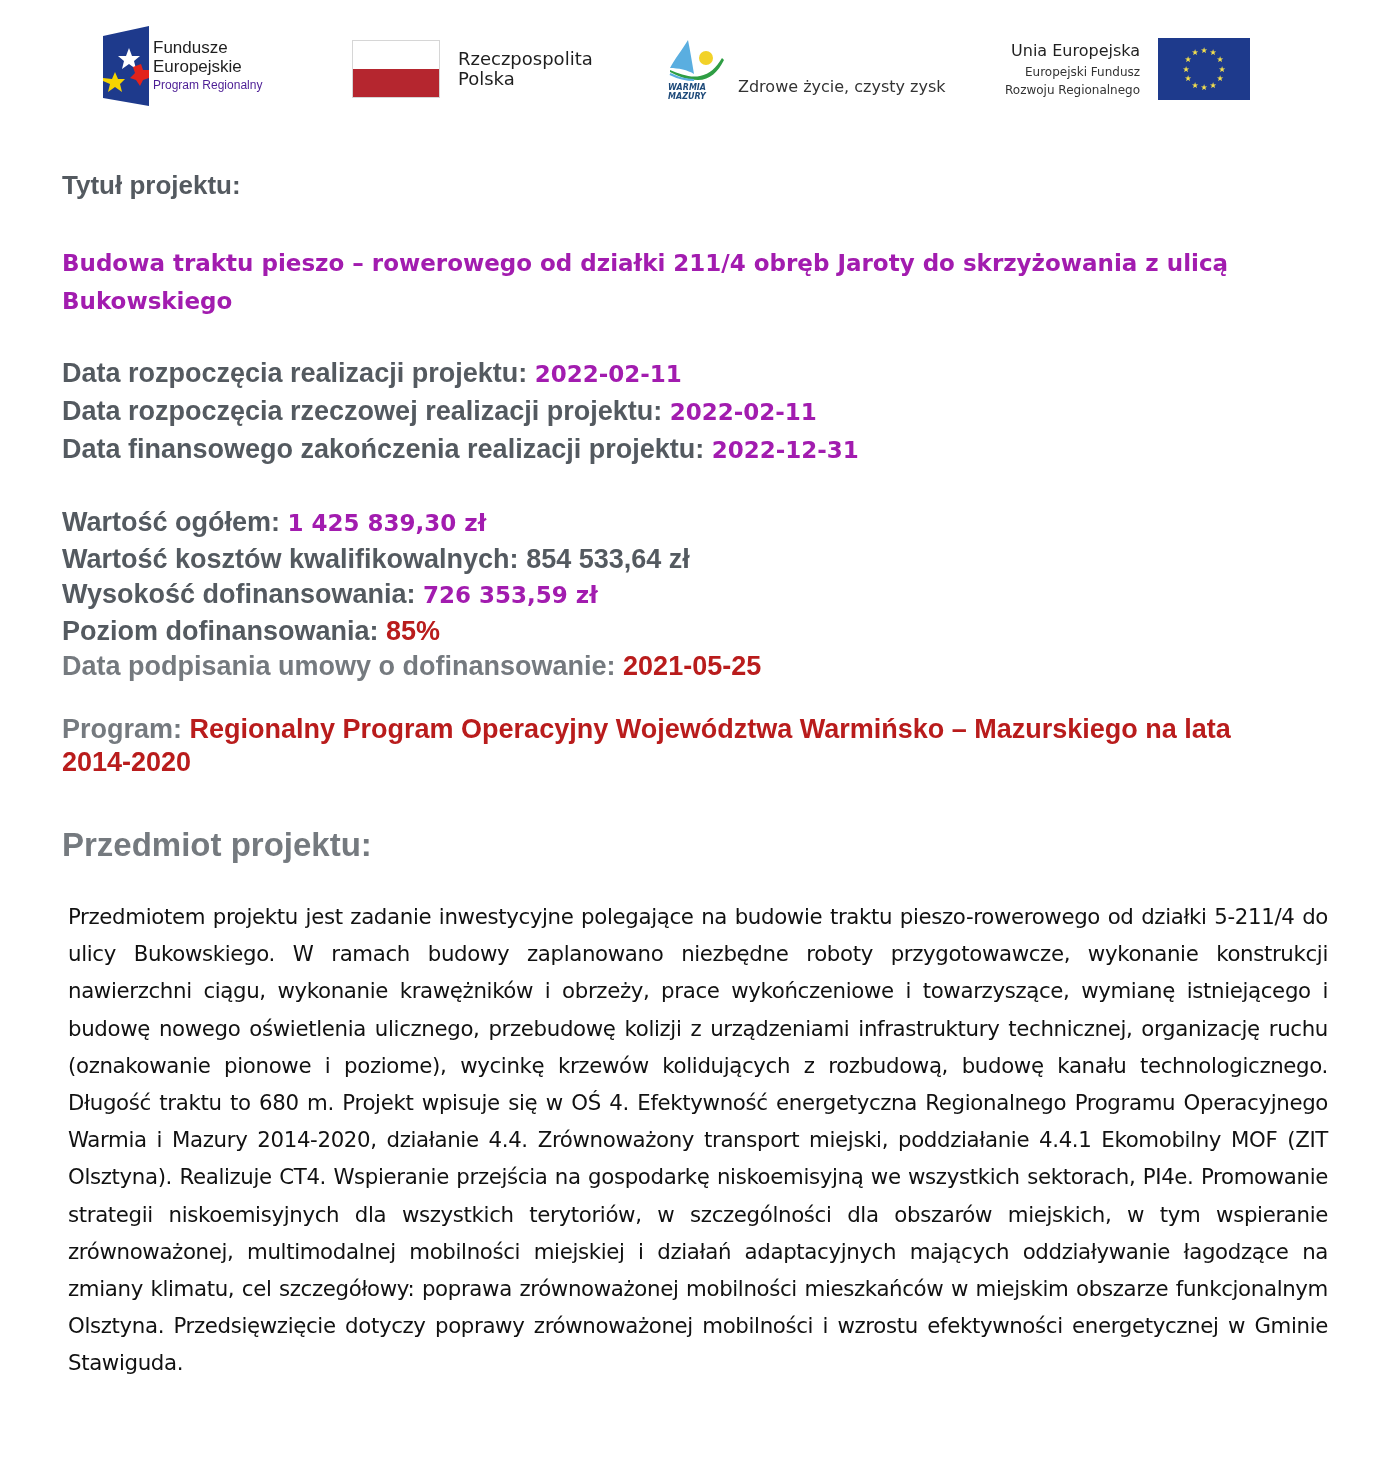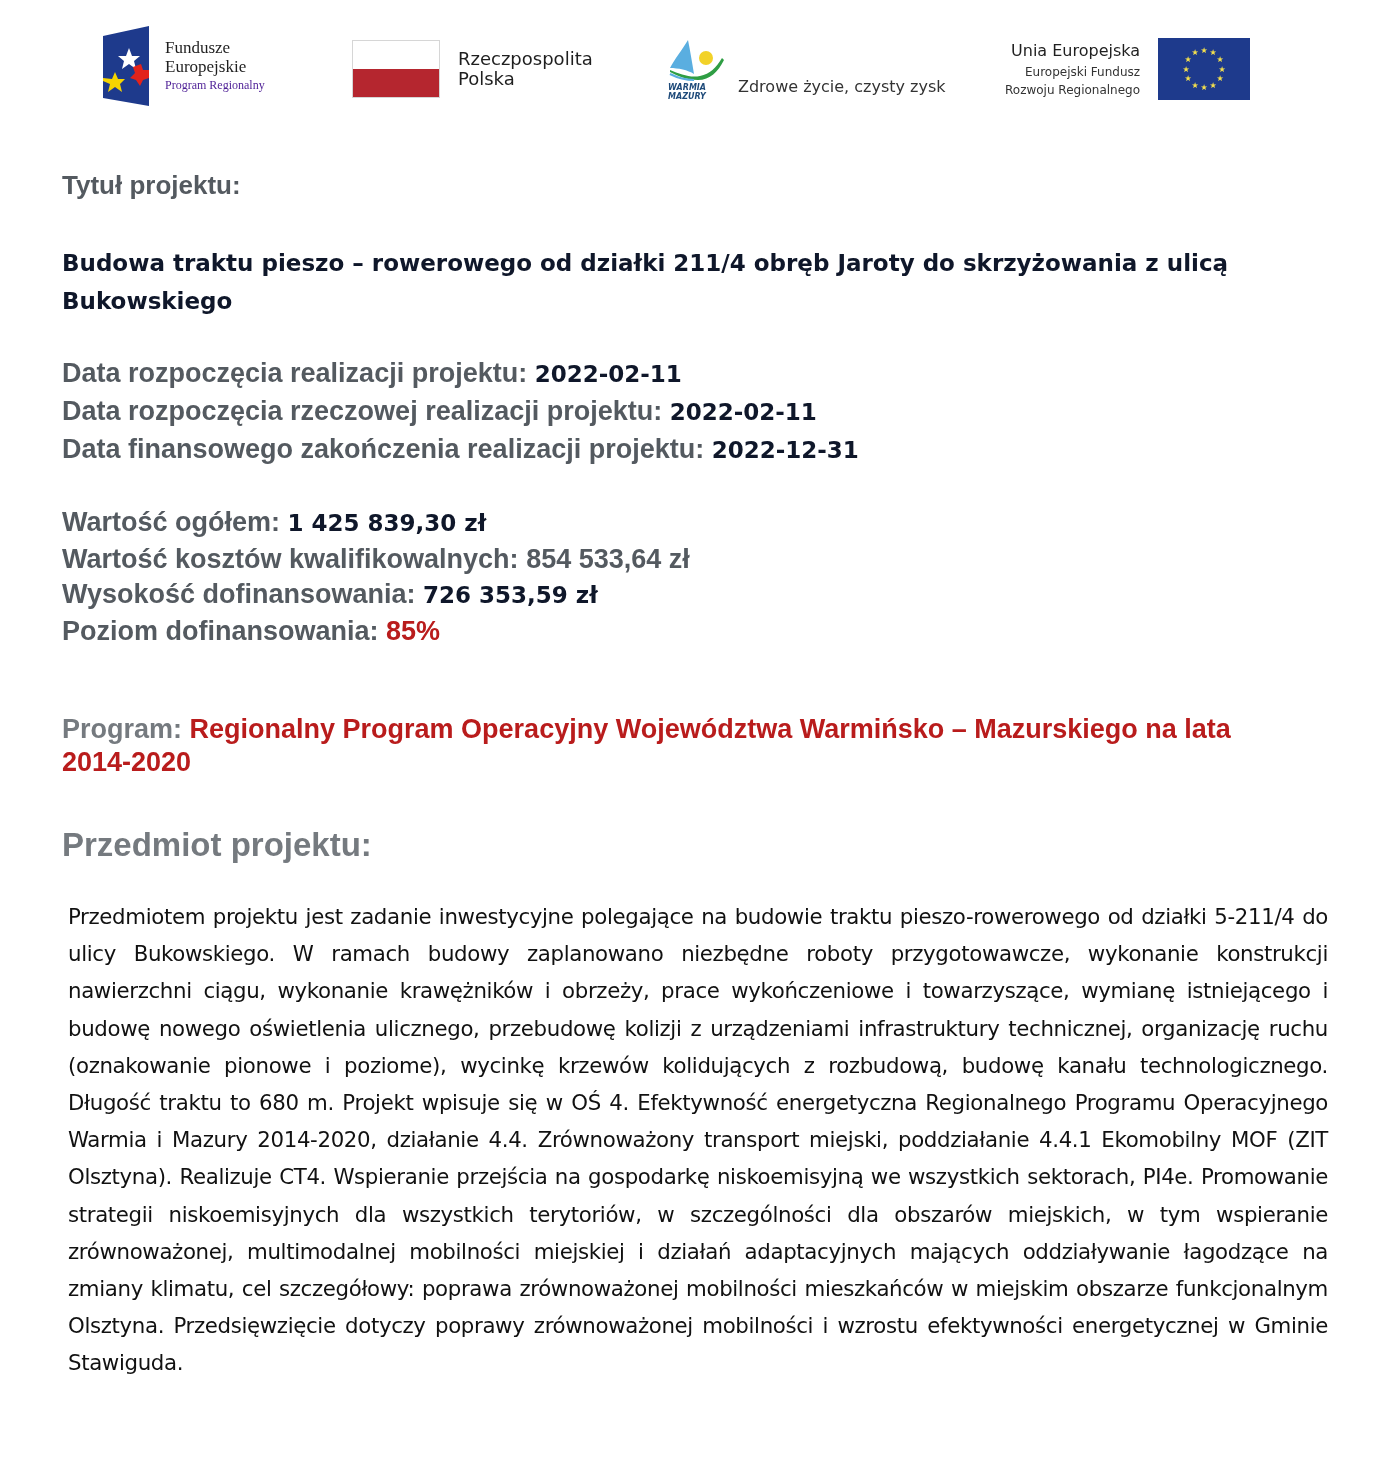--- a/index.html
+++ b/index.html
@@ -2,42 +2,42 @@
 <html><head>
 <meta charset="utf-8">
 <style>
   html, body { margin: 0; padding: 0; background: #ffffff; }
   body { width: 1378px; height: 1484px; position: relative; overflow: hidden; }
 
   .logos { position: absolute; top: 0; left: 0; width: 1378px; height: 130px; }
   .logo { position: absolute; display: flex; align-items: center; }
 
   .fe { left: 103px; top: 26px; }
-  .fe .txt { margin-left: 16px; font-family: Liberation Serif, serif; color: #1f1f1f; }
+  .fe .txt { margin-left: 4px; font-family: Liberation Sans, sans-serif; color: #1f1f1f; }
   .fe .t1 { font-size: 17px; line-height: 19px; }
   .fe .t2 { font-size: 12px; line-height: 18px; color: #4c1d95; }
 
   .rp { left: 352px; top: 40px; }
   .rp .flag { width: 88px; height: 58px; border: 1px solid #d6d6d6; box-sizing: border-box; }
   .rp .flag .w { height: 50%; background: #ffffff; }
   .rp .flag .r { height: 50%; background: #b5262f; }
   .rp .txt { margin-left: 18px; font-family: "DejaVu Sans", sans-serif; font-size: 18px; line-height: 20px; color: #1f1f1f; }
 
   .wm { left: 666px; top: 38px; align-items: flex-end; }
   .wm .slogan { margin-left: 8px; margin-bottom: 4px; font-family: "DejaVu Sans", sans-serif; font-size: 16px; color: #333; }
 
   .ue { left: 1005px; top: 38px; }
   .ue .txt { text-align: right; font-family: "DejaVu Sans", sans-serif; color: #1f1f1f; }
   .ue .t1 { font-size: 16px; line-height: 24px; }
   .ue .t2 { font-size: 12px; line-height: 18px; color: #333; }
   .ue .flag { margin-left: 18px; width: 92px; height: 62px; background: #1e3a8c; }
 
   .doc { position: absolute; left: 62px; top: 0; width: 1260px; }
   .h-gray { font-family: "Liberation Sans", sans-serif; font-weight: bold; color: #545a60; }
-  .val { font-family: "DejaVu Sans", sans-serif; font-weight: bold; color: #0f172a; }
+  .val { font-family: "DejaVu Sans", sans-serif; font-weight: bold; color: #a21caf; }
   .val-arial { font-family: "Liberation Sans", sans-serif; font-weight: bold; color: #b91c1c; margin-top: 36px; }
 
   .title-label { position: absolute; top: 170px; font-size: 26px; }
   .title-text { position: absolute; top: 244px; font-size: 23px; line-height: 38px; width: 1200px; }
 
   .dates { position: absolute; top: 355px; font-size: 27px; line-height: 37px; }
   .money { position: absolute; top: 505px; font-size: 27px; line-height: 35.5px; }
   .money .line { white-space: nowrap; }
   .money .val { font-size: 23px; }
   .dates .val { font-size: 23px; }
@@ -127,20 +127,21 @@
     <div><span>Data rozpoczęcia realizacji projektu:</span> <span class="val">2022-02-11</span></div>
     <div><span>Data rozpoczęcia rzeczowej realizacji projektu:</span> <span class="val">2022-02-11</span></div>
     <div><span>Data finansowego zakończenia realizacji projektu:</span> <span class="val">2022-12-31</span></div>
   </div>
 
   <div class="money h-gray">
     <div class="line"><span>Wartość ogółem:</span> <span class="val">1 425 839,30 zł</span></div>
     <div class="line"><span>Wartość kosztów kwalifikowalnych:</span> <span class="gray-val">854 533,64 zł</span></div>
     <div class="line"><span>Wysokość dofinansowania:</span> <span class="val">726 353,59 zł</span></div>
     <div class="line"><span>Poziom dofinansowania:</span> <span class="val-arial">85%</span></div>
+    <div class="line light"><span>Data podpisania umowy o dofinansowanie:</span> <span class="val-arial">2021-05-25</span></div>
   </div>
 
   <div class="program h-gray light">
     <span>Program:</span>
     <span class="val-arial">Regionalny Program Operacyjny Województwa Warmińsko – Mazurskiego na lata 2014-2020</span>
   </div>
 
   <div class="subject-label h-gray light">Przedmiot projektu:</div>
 
   <div class="body-text">Przedmiotem projektu jest zadanie inwestycyjne polegające na budowie traktu pieszo-rowerowego od działki 5-211/4 do ulicy Bukowskiego. W ramach budowy zaplanowano niezbędne roboty przygotowawcze, wykonanie konstrukcji nawierzchni ciągu, wykonanie krawężników i obrzeży, prace wykończeniowe i towarzyszące, wymianę istniejącego i budowę nowego oświetlenia ulicznego, przebudowę kolizji z urządzeniami infrastruktury technicznej, organizację ruchu (oznakowanie pionowe i poziome), wycinkę krzewów kolidujących z rozbudową, budowę kanału technologicznego. Długość traktu to 680 m. Projekt wpisuje się w OŚ 4. Efektywność energetyczna Regionalnego Programu Operacyjnego Warmia i Mazury 2014-2020, działanie 4.4. Zrównoważony transport miejski, poddziałanie 4.4.1 Ekomobilny MOF (ZIT Olsztyna). Realizuje CT4. Wspieranie przejścia na gospodarkę niskoemisyjną we wszystkich sektorach, PI4e. Promowanie strategii niskoemisyjnych dla wszystkich terytoriów, w szczególności dla obszarów miejskich, w tym wspieranie zrównoważonej, multimodalnej mobilności miejskiej i działań adaptacyjnych mających oddziaływanie łagodzące na zmiany klimatu, cel szczegółowy: poprawa zrównoważonej mobilności mieszkańców w miejskim obszarze funkcjonalnym Olsztyna. Przedsięwzięcie dotyczy poprawy zrównoważonej mobilności i wzrostu efektywności energetycznej w Gminie Stawiguda.</div>

